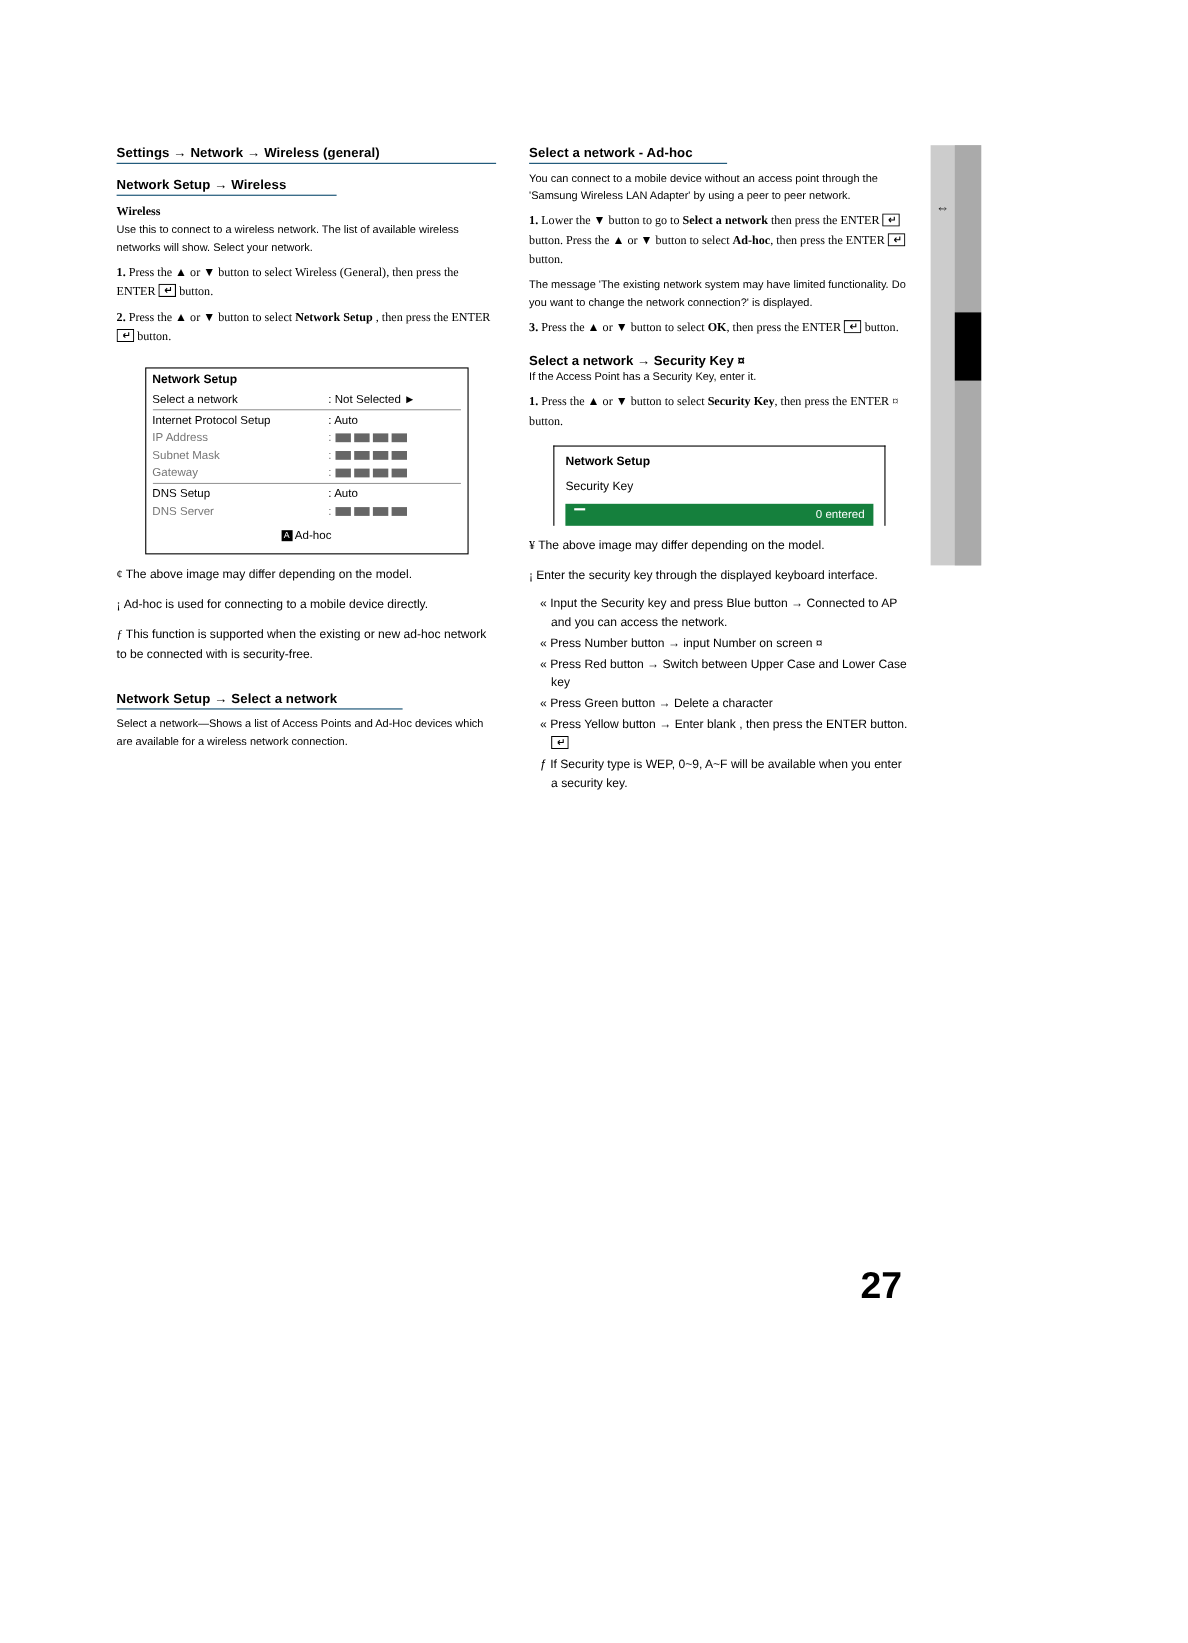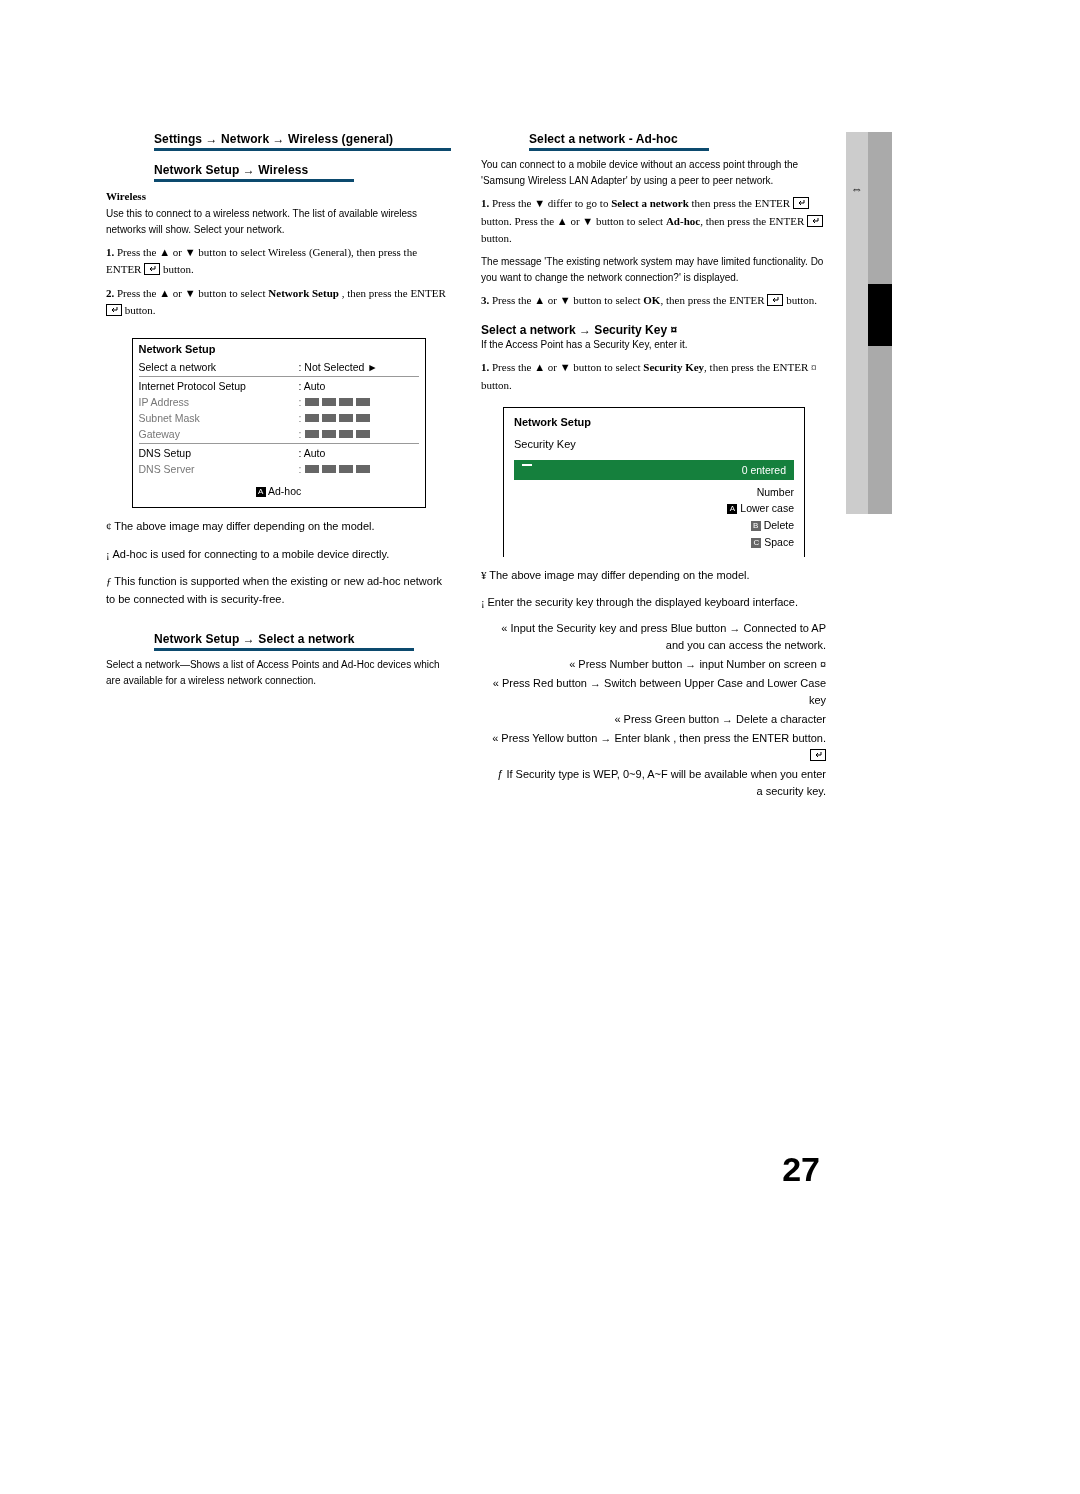--- a/index.html
+++ b/index.html
@@ -21,26 +21,25 @@
     top: 130px;
     left: 106px;
     width: 720px;
   }
   .col { float: left; }
   .col-left { width: 345px; margin-right: 30px; }
   .col-right { width: 345px; }
   .h-ul {
     font-weight: bold;
     font-size: 12px;
-    border-bottom: 3px solid #0c4a6e;
+    border-bottom: 1px solid #0c4a6e;
     padding-bottom: 2px;
     margin-top: 2px;
     margin-bottom: 6px;
     letter-spacing: 0.1px;
-    margin-left: 48px;
   }
   .h-ul.sub { margin-top: 12px; }
   .small{ font-size: 10px; line-height: 1.6; }
   .step { font-size: 11px; line-height: 1.6; margin-top: 6px; font-family: Liberation Serif, serif; }
   .step b { font-weight: bold; }
   .note { font-size: 11px; line-height: 1.6; margin-top: 10px; }
   .note .sym { font-style: italic; font-family: Georgia, serif; }
   .enter { display:inline-block; vertical-align:-2px;}
   .enter svg { display:block; }
   .figure {
@@ -246,21 +245,21 @@
 
     </div>
 
     <div class="col col-right">
 
       <div class="h-ul" style="width:180px">Select a network - Ad-hoc</div>
 
       <div class="small">You can connect to a mobile device without an access point through the 'Samsung Wireless LAN Adapter' by using a peer to peer network.</div>
 
       <div class="step">
-        <b>1. </b><span>Press the ▼ differ to go to </span><b>Select a network</b><span> then press the ENTER</span>
+        <b>1. </b><span>Lower the ▼ button to go to </span><b>Select a network</b><span> then press the ENTER</span>
         <span class="enter"><svg width="16" height="12">
               <rect x="0.5" y="0.5" width="15" height="11" fill="none" stroke="#000"></rect>
               <path d="M11 3 v3 h-5 m0 0 l2 -2 m-2 2 l2 2" stroke="#000" fill="none" stroke-width="1"></path>
             </svg></span>
         <span> button. Press the ▲ or ▼ button to select </span><b>Ad-hoc</b><span>, then press the ENTER</span>
         <span class="enter"><svg width="16" height="12">
               <rect x="0.5" y="0.5" width="15" height="11" fill="none" stroke="#000"></rect>
               <path d="M11 3 v3 h-5 m0 0 l2 -2 m-2 2 l2 2" stroke="#000" fill="none" stroke-width="1"></path>
             </svg></span>
         <span> button.</span>
@@ -291,36 +290,30 @@
 
       <div class="secfig">
         <div class="title">Network Setup</div>
         <div class="titlebox">
           <div style="font-size:11px;">Security Key</div>
         </div>
         <div class="stripe">
           <span class="cursor"></span>
           <span>0 entered</span>
         </div>
-        <div class="hints">
-          <span class="hintline"><span>Number</span></span>
-          <span class="hintline"><span class="fc">A</span> <span>Lower case</span></span>
-          <span class="hintline"><span class="fc-inv">B</span> <span>Delete</span></span>
-          <span class="hintline"><span class="fc-inv">C</span> <span>Space</span></span>
-        </div>
       </div>
 
       <div class="note">
         <span style="font-family:Georgia,serif">¥ </span><span>The above image may differ depending on the model.</span>
       </div>
       <div class="note">
         <span style="font-family:Georgia,serif">¡ </span><span>Enter the security key through the displayed keyboard interface.</span>
       </div>
 
-      <ul class="bulleted" style="padding-left:10px; margin-top:8px;text-align:right;">
+      <ul class="bulleted" style="padding-left:10px; margin-top:8px;">
         <li>« <span>Input the Security key and press Blue button → Connected to AP and you can access the network.</span></li>
         <li>« <span>Press Number button → input Number on screen</span> <span>¤</span></li>
         <li>« <span>Press Red button → Switch between Upper Case and Lower Case key</span></li>
         <li>« <span>Press Green button → Delete a character</span></li>
         <li>« <span>Press Yellow button → Enter blank , then press the ENTER  button.</span>
           <span class="enter"><svg width="16" height="12">
                 <rect x="0.5" y="0.5" width="15" height="11" fill="none" stroke="#000"></rect>
                 <path d="M11 3 v3 h-5 m0 0 l2 -2 m-2 2 l2 2" stroke="#000" fill="none" stroke-width="1"></path>
               </svg></span>
         </li>

